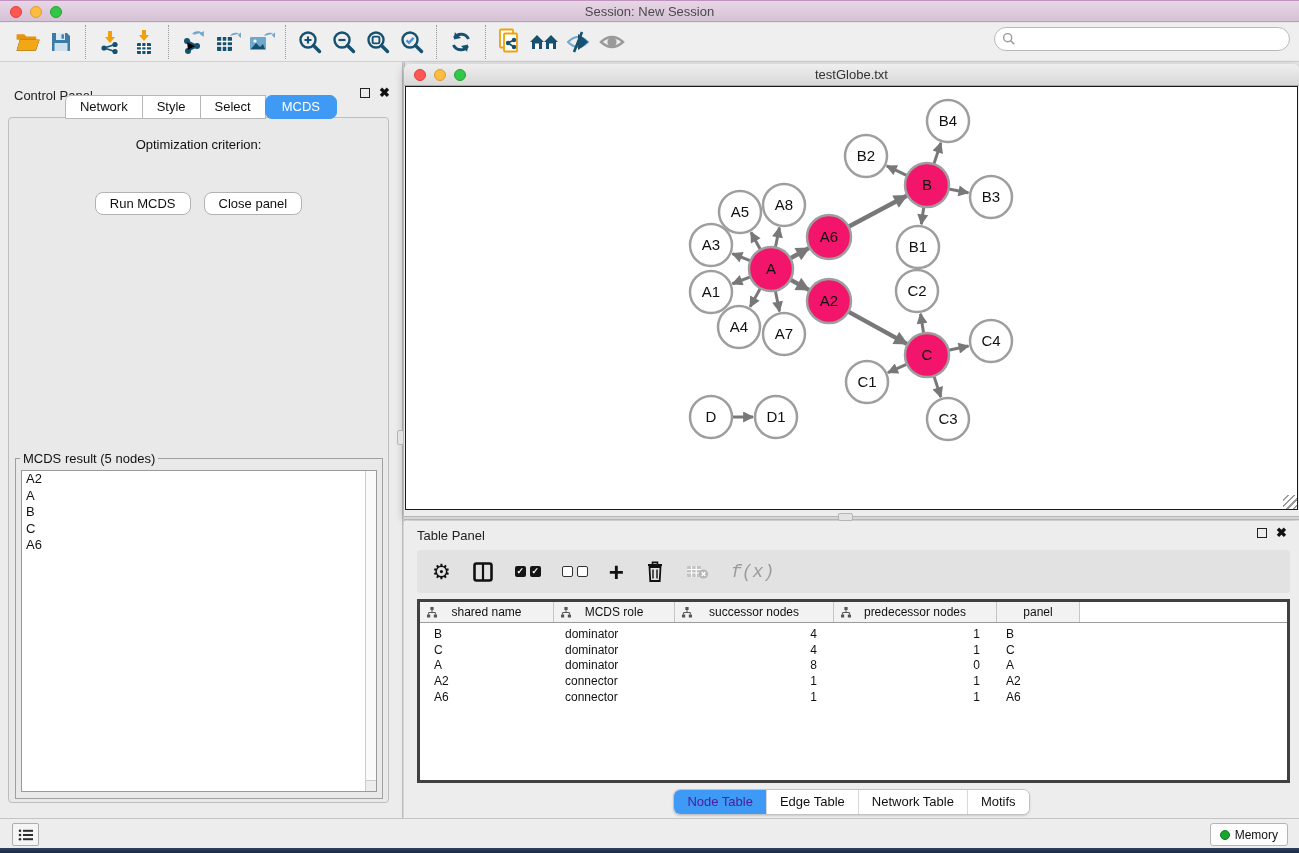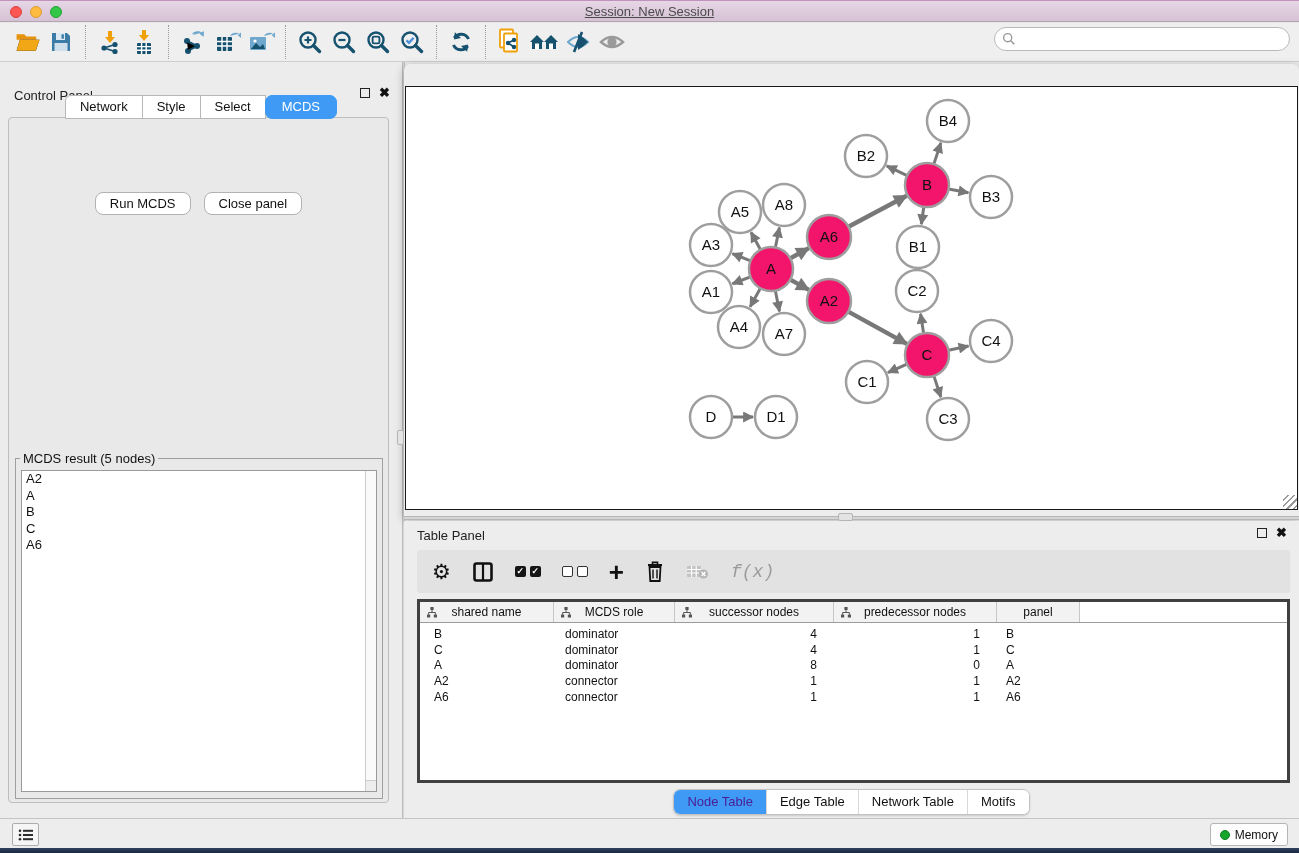--- a/index.html
+++ b/index.html
@@ -8,21 +8,21 @@
 
   
   .titlebar { position:absolute; left:0; top:0; width:1299px; height:22px;
     background:linear-gradient(#e7d6e6,#d5c2d5); border-top:1px solid #bf93bd;
     border-bottom:1px solid #b3a2b3; display:flex; align-items:center; }
   .lights { position:absolute; left:10px; top:5px; display:flex; gap:8px; }
   .light { width:12px; height:12px; border-radius:50%; }
   .light.red { background:#fc5753; border:1px solid #df3e3a; }
   .light.yellow { background:#fdbc40; border:1px solid #de9c30; }
   .light.green { background:#33c748; border:1px solid #23a433; }
-  .titlebar .title { width:100%; text-align:center; font-size:13px; color:#4a4a4a;text-decoration:underline; }
+  .titlebar .title { width:100%; text-align:center; font-size:13px; color:#4a4a4a; }
 
   
   .toolbar { position:absolute; left:0; top:23px; width:1299px; height:39px;
     background:#efefef; border-bottom:1px solid #cfcfcf; display:flex; align-items:center; padding-left:10px; }
   .tbtn { width:34px; height:32px; display:flex; align-items:center; justify-content:center; }
   .tsep { width:1px; height:34px; border-left:1px dotted #9a9a9a; margin:0 7px; }
   .searchbox { position:absolute; right:9px; top:4px; width:296px; height:24px; background:#fff;
     border:1px solid #b9b9b9; border-radius:12px; display:flex; align-items:center; padding-left:7px; }
   .searchbox input { border:none; outline:none; background:transparent; font-size:12px; width:250px; margin-left:5px; }
 
@@ -279,20 +279,21 @@
       <span class="close-icon">✖</span>
     </span>
   </div>
   <div class="cp-tabs">
     <span class="cp-tab">Network</span>
     <span class="cp-tab">Style</span>
     <span class="cp-tab">Select</span>
     <span class="cp-tab active">MCDS</span>
   </div>
   <div class="cp-content">
+    <div class="opt-label">Optimization criterion:</div>
     <div class="cp-buttons">
       <button class="btn">Run MCDS</button>
       <button class="btn">Close panel</button>
     </div>
     <div class="result-group">
       <span class="result-legend">MCDS result (5 nodes)</span>
       <div class="result-list">
         <div>
             <div class="result-item">A2</div>
             <div class="result-item">A</div>
@@ -303,20 +304,28 @@
         <div class="result-vscroll"></div>
         <div class="result-corner"></div>
       </div>
     </div>
   </div>
 </div>
 <div class="v-divider"></div>
 <div class="v-handle"></div>
 
 <div class="net-window">
+  <div class="net-titlebar">
+    <div class="lights">
+      <span class="light red"></span>
+      <span class="light yellow"></span>
+      <span class="light green"></span>
+    </div>
+    <div class="title">testGlobe.txt</div>
+  </div>
   <div class="net-canvas">
     <svg id="graph" width="891" height="422" viewBox="0 0 891 422">
         <defs>
           <marker id="arr" viewBox="0 0 10 10" refX="9" refY="5" markerUnits="userSpaceOnUse" markerWidth="13" markerHeight="11" orient="auto">
             <path d="M0 0 L10 5 L0 10 z" fill="#787878"></path>
           </marker>
           <marker id="arrBig" viewBox="0 0 10 10" refX="9" refY="5" markerUnits="userSpaceOnUse" markerWidth="17" markerHeight="14" orient="auto">
             <path d="M0 0 L10 5 L0 10 z" fill="#787878"></path>
           </marker>
         </defs>

